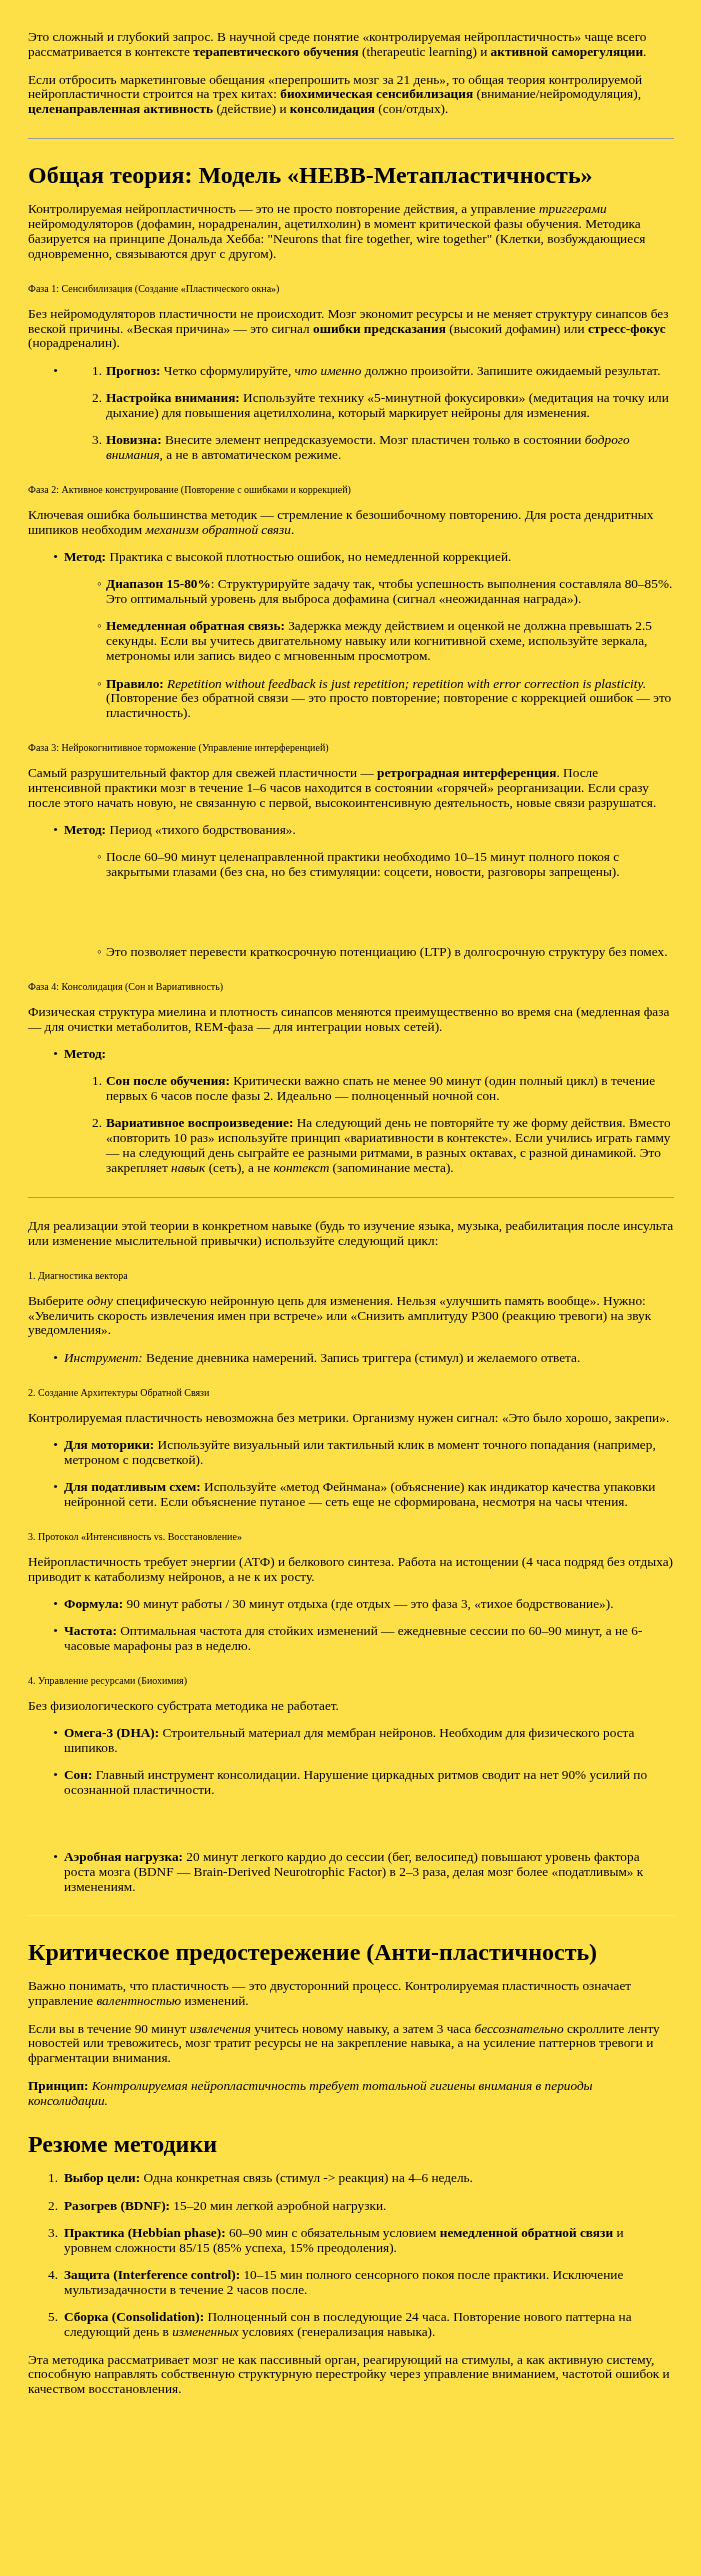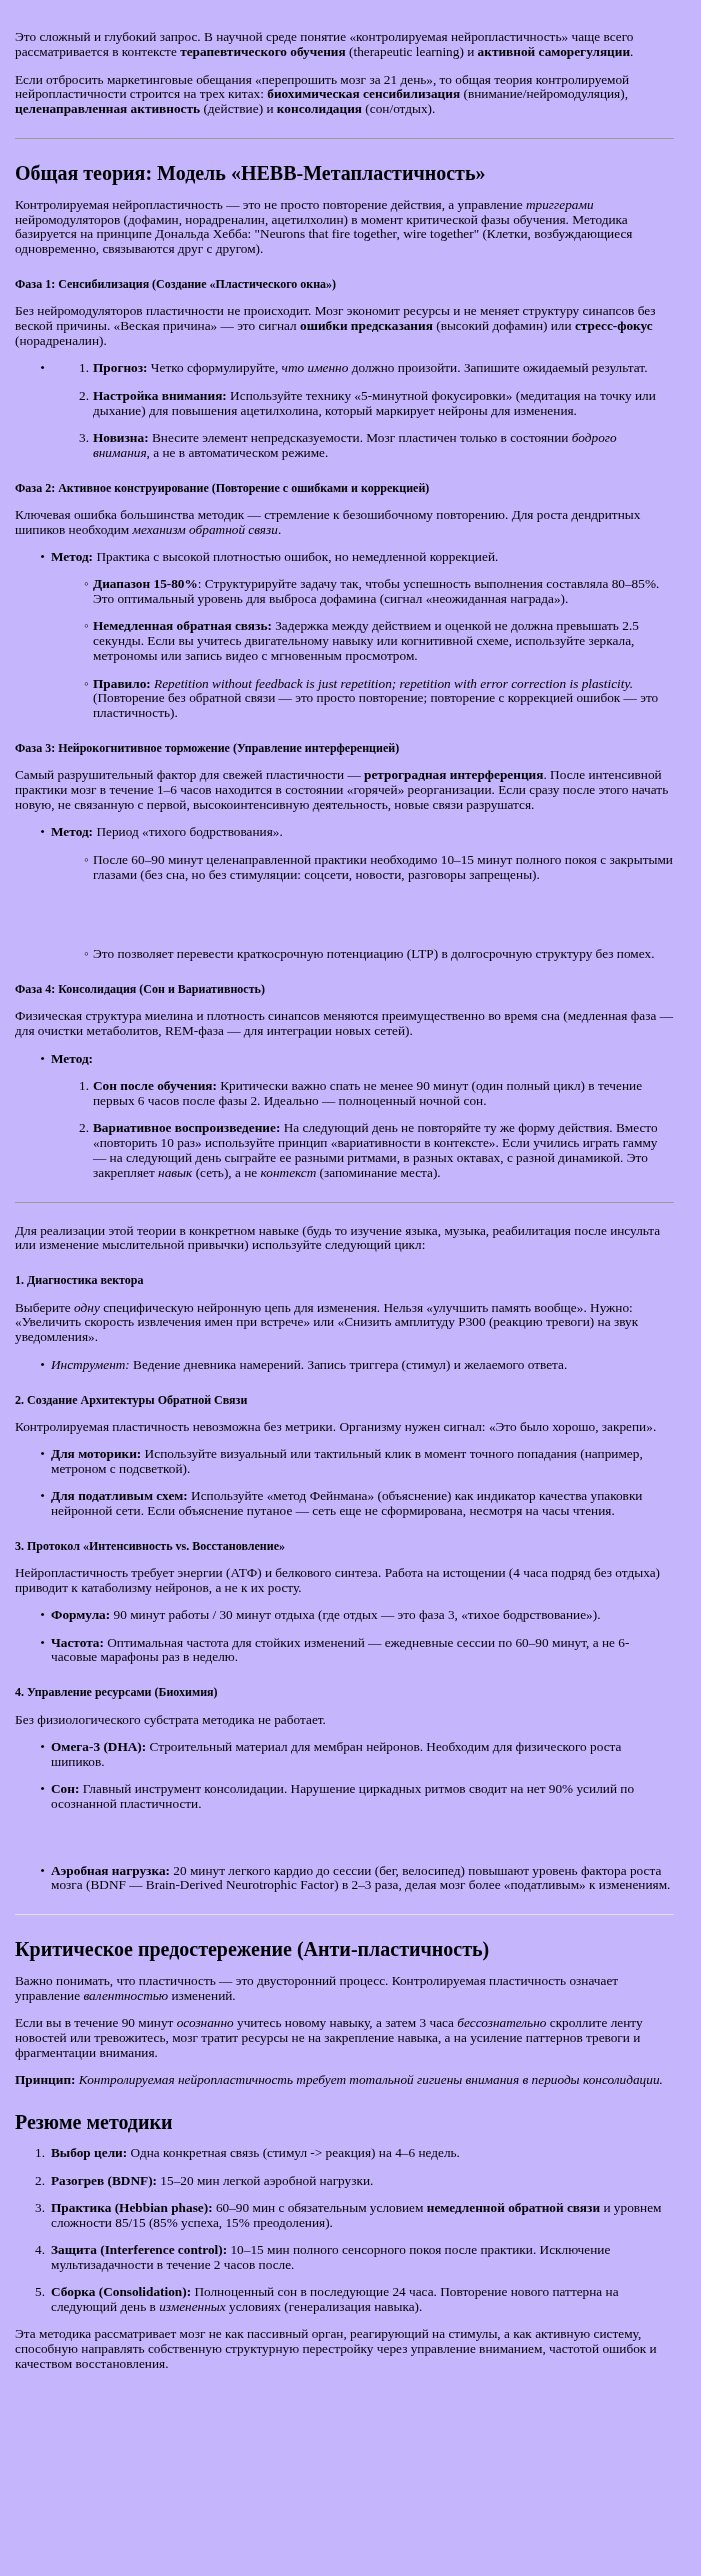--- a/index.html
+++ b/index.html
@@ -1,29 +1,29 @@
 <!DOCTYPE html>
 <html style="font-size:14px"><head>
 <meta charset="utf-8">
 <style>
   html, body { margin: 0; padding: 0; background: #ffffff; }
   .page {
     width: 702px;
     min-height: 2576px;
     box-sizing: border-box;
-    padding: 18px 28px 53px 15px;
+    padding: 18px 28px 53px 28px;
     font-family: "Liberation Serif", "DejaVu Serif", serif;
     font-size: 13.3px;
     line-height: 1.12;
     color: #000000;
-    background: #c4b5fd;
+    background: #fde047;
   }
   .page p { margin: 12.4px 0; }
-  .page h2 { font-size: 20px; line-height: 1.15; margin: 23px 0 12.4px 0; font-weight: bold; }
-  .page h3 { font-size: 12px; line-height: 1.15; margin: 21px 0 12.4px 0; font-weight: bold; }
+  .page h2 { font-size: 24px; line-height: 1.15; margin: 23px 0 12.4px 0; font-weight: bold; }
+  .page h3 { font-size: 10px; line-height: 1.15; margin: 21px 0 12.4px 0; font-weight: normal; }
   .hr { border: none; margin: 21px 0; height: 0; }
   .hr.dark  { border-top: 1.8px solid #9b9b9b; }
   .hr.light { border-top: 0.9px solid #e0e0e0; }
   .li { position: relative; margin: 12.4px 0; }
   .li.l1 { padding-left: 36px; }
   .li.l2 { padding-left: 78px; }
   .li.l1 > .marker { position: absolute; left: 0; width: 30px; text-align: right; }
   .li.l2 > .marker { position: absolute; left: 36px; width: 38px; text-align: right; }
   .marker.disc { font-size: 13.3px; }
   .marker.circle { font-size: 13.3px; }
@@ -78,21 +78,21 @@
       <div class="li l1"><span class="marker disc">•</span><span><span class="b">Частота:</span><span> Оптимальная частота для стойких изменений — ежедневные сессии по 60–90 минут, а не 6-часовые марафоны раз в неделю.</span></span></div>
       <h3><span>4. Управление ресурсами (Биохимия)</span></h3>
       <p><span>Без физиологического субстрата методика не работает.</span></p>
       <div class="li l1"><span class="marker disc">•</span><span><span class="b">Омега-3 (DHA):</span><span> Строительный материал для мембран нейронов. Необходим для физического роста шипиков.</span></span></div>
       <div class="li l1"><span class="marker disc">•</span><span><span class="b">Сон:</span><span> Главный инструмент консолидации. Нарушение циркадных ритмов сводит на нет 90% усилий по осознанной пластичности.</span></span></div>
       <div style="height: 27px;"></div>
       <div class="li l1"><span class="marker disc">•</span><span><span class="b">Аэробная нагрузка:</span><span> 20 минут легкого кардио до сессии (бег, велосипед) повышают уровень фактора роста мозга (BDNF — Brain-Derived Neurotrophic Factor) в 2–3 раза, делая мозг более «податливым» к изменениям.</span></span></div>
       <div class="hr light"></div>
       <h2><span>Критическое предостережение (Анти-пластичность)</span></h2>
       <p><span>Важно понимать, что пластичность — это двусторонний процесс. Контролируемая пластичность означает управление </span><span class="i">валентностью</span><span> изменений.</span></p>
-      <p><span>Если вы в течение 90 минут </span><span class="i">осознанно</span><span> учитесь новому навыку, а затем 3 часа </span><span class="i">бессознательно</span><span> скроллите ленту новостей или тревожитесь, мозг тратит ресурсы не на закрепление навыка, а на усиление паттернов тревоги и фрагментации внимания.</span></p>
+      <p><span>Если вы в течение 90 минут </span><span class="i">извлечения</span><span> учитесь новому навыку, а затем 3 часа </span><span class="i">бессознательно</span><span> скроллите ленту новостей или тревожитесь, мозг тратит ресурсы не на закрепление навыка, а на усиление паттернов тревоги и фрагментации внимания.</span></p>
       <p><span class="b">Принцип:</span><span> </span><span class="i">Контролируемая нейропластичность требует тотальной гигиены внимания в периоды консолидации.</span></p>
       <h2><span>Резюме методики</span></h2>
       <div class="li l1"><span class="marker num">1.</span><span><span class="b">Выбор цели:</span><span> Одна конкретная связь (стимул -&gt; реакция) на 4–6 недель.</span></span></div>
       <div class="li l1"><span class="marker num">2.</span><span><span class="b">Разогрев (BDNF):</span><span> 15–20 мин легкой аэробной нагрузки.</span></span></div>
       <div class="li l1"><span class="marker num">3.</span><span><span class="b">Практика (Hebbian phase):</span><span> 60–90 мин с обязательным условием </span><span class="b">немедленной обратной связи</span><span> и уровнем сложности 85/15 (85% успеха, 15% преодоления).</span></span></div>
       <div class="li l1"><span class="marker num">4.</span><span><span class="b">Защита (Interference control):</span><span> 10–15 мин полного сенсорного покоя после практики. Исключение мультизадачности в течение 2 часов после.</span></span></div>
       <div class="li l1"><span class="marker num">5.</span><span><span class="b">Сборка (Consolidation):</span><span> Полноценный сон в последующие 24 часа. Повторение нового паттерна на следующий день в </span><span class="i">измененных</span><span> условиях (генерализация навыка).</span></span></div>
       <p><span>Эта методика рассматривает мозг не как пассивный орган, реагирующий на стимулы, а как активную систему, способную направлять собственную структурную перестройку через управление вниманием, частотой ошибок и качеством восстановления.</span></p>
     </div>
 </div>

